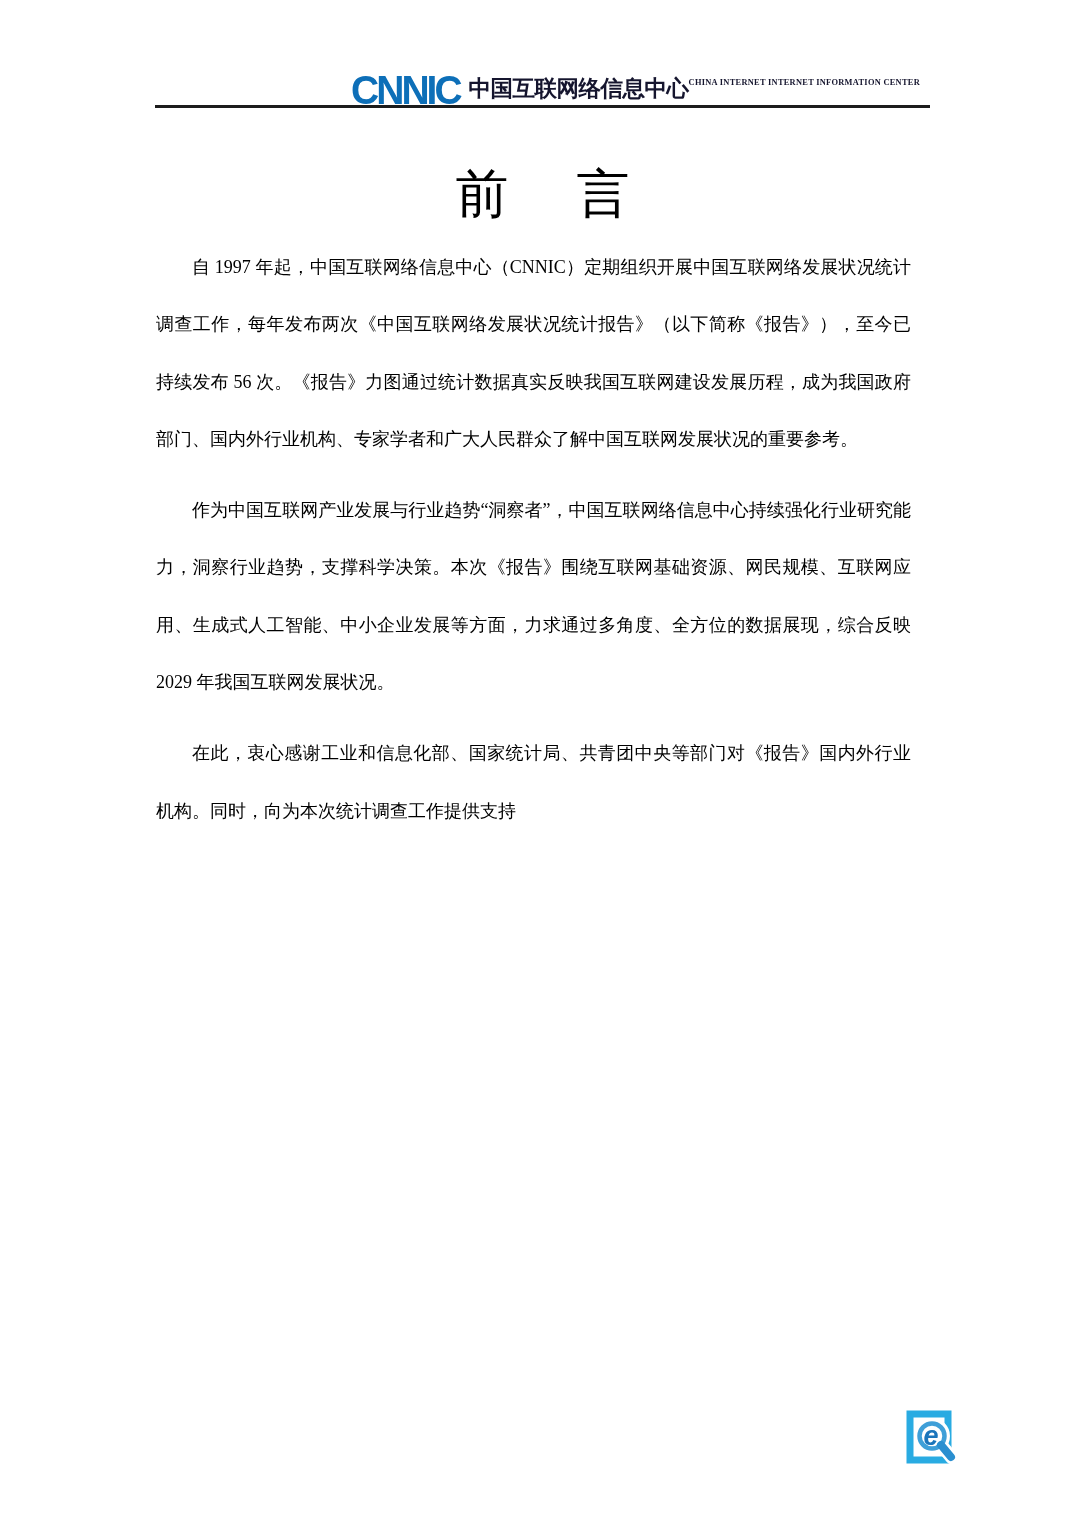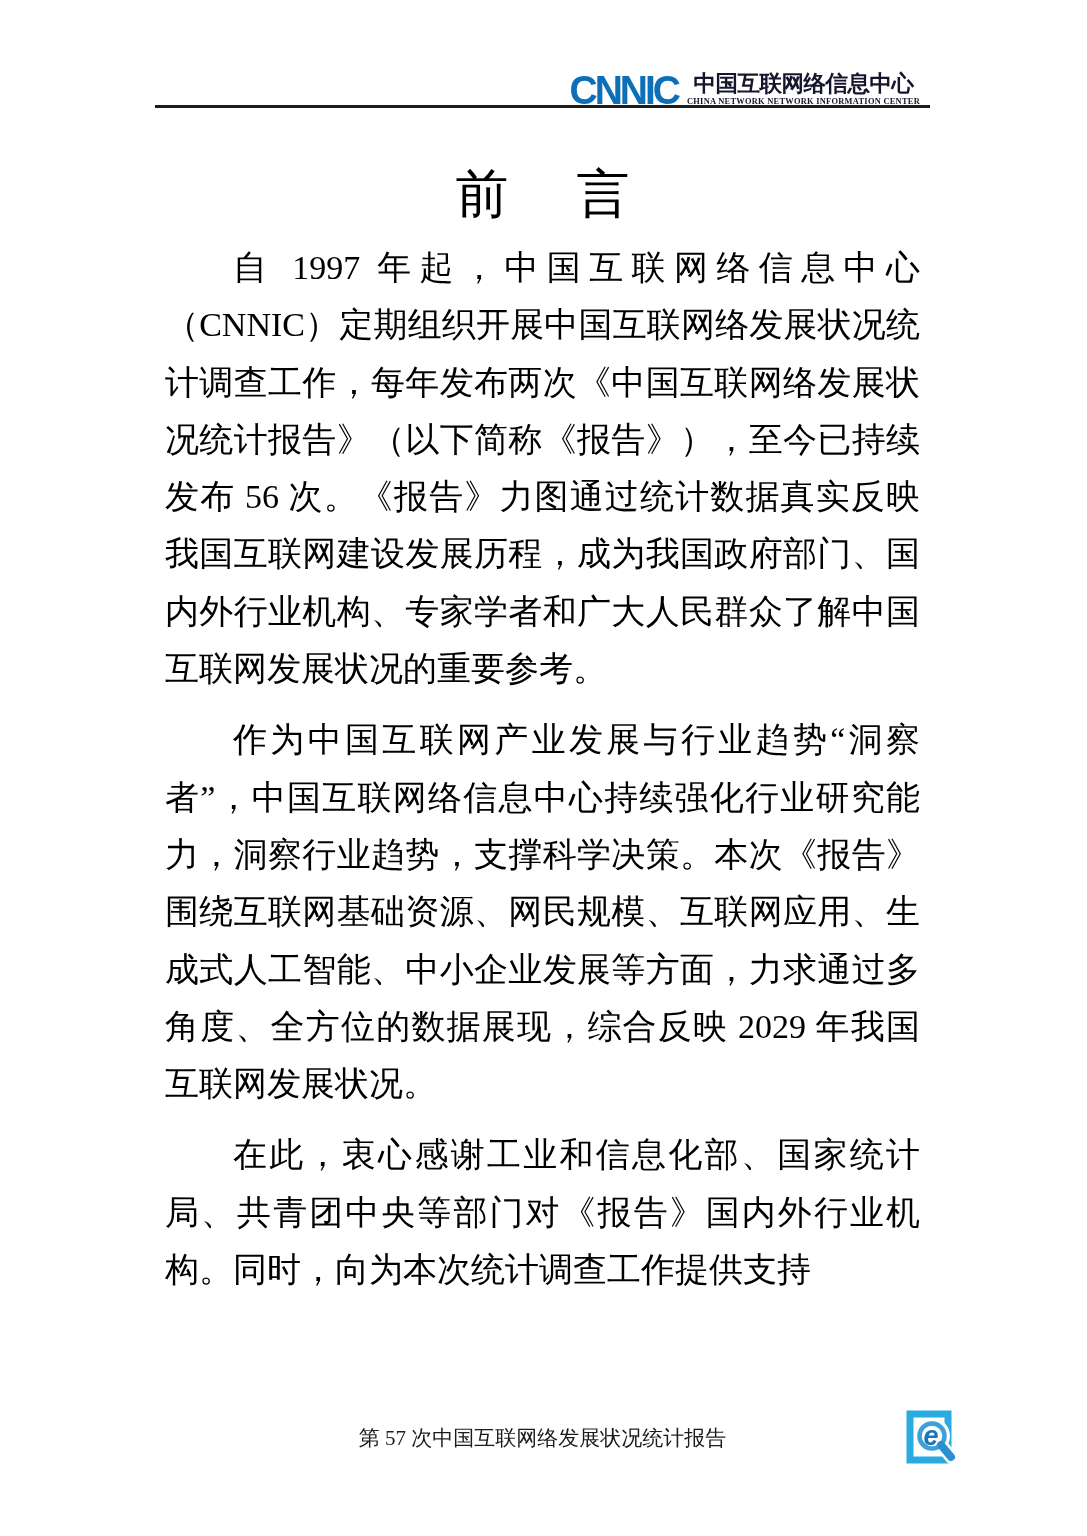--- a/index.html
+++ b/index.html
@@ -9,30 +9,30 @@
     margin:0 auto;
     background:#ffffff;
     font-family:"Liberation Serif","DejaVu Serif",serif;
     color:#000;
     overflow:hidden;
   }
 
   
   .header {
     position:absolute; left:165px; top:70px; width:755px;
-    display:flex; justify-content:flex-end; align-items:center;text-align:center;
+    display:flex; justify-content:flex-end; align-items:center;
   }
   .logo-row { display:flex; align-items:center; gap:9px; }
   .cnnic-wordmark {
     font-family:"Liberation Sans","DejaVu Sans",sans-serif;
     font-weight:bold; font-size:39px; line-height:1;
     color:#0d6fb8; letter-spacing:-3px;
     transform:scaleY(1.05);
   }
-  .org-names { display:flex; flex-direction:column; justify-content:center; }
+  .org-names { display:flex; flex-direction:row; justify-content:center; }
   .org-cn {
     font-size:22.5px; font-weight:bold; color:#15152e;
     letter-spacing:-0.5px; line-height:1.1; white-space:nowrap;
   }
   .org-en {
     font-size:8.4px; font-weight:bold; color:#15152e;
     letter-spacing:0.28px; line-height:1.2; white-space:nowrap;
     margin-top:1px;
   }
   .header-rule {
@@ -43,22 +43,22 @@
   
   .doc-title {
     position:absolute; left:165px; top:163px; width:755px;
     text-align:center; font-size:53px; font-weight:normal;
     line-height:1.2; color:#000;
   }
   .doc-title .gap { display:inline-block; width:68px; }
 
   
   .body-text {
-    position:absolute; left:165px; top:239px; width:755px;
-    font-size:34px; line-height:57.3px;
+    position:absolute; left:156px; top:239px; width:755px;
+    font-size:18px; line-height:57.3px;
     text-align:justify; text-justify:inter-ideograph;
   }
   .body-text p { margin:0 0 14px 0; text-indent:2em; }
 
   
   .footer-text {
     position:absolute; left:165px; top:1424px; width:755px;
     text-align:center; font-size:21px; color:#1b1b1b;
   }
   .footer-logo {
@@ -68,37 +68,36 @@
 </head>
 <body>
 
 <div class="page">
 
   <div class="header">
     <div class="logo-row">
       <span class="cnnic-wordmark">CNNIC</span>
       <span class="org-names">
         <span class="org-cn">中国互联网络信息中心</span>
-        <span class="org-en">CHINA NETWORK NETWORK INFORMATION CENTER</span>
+        <span class="org-en">CHINA INTERNET INTERNET INFORMATION CENTER</span>
       </span>
     </div>
   </div>
   <div class="header-rule"></div>
 
   <div class="doc-title">
     <span>前</span><span class="gap"></span><span>言</span>
   </div>
 
   <div class="body-text">
     <p>自 1997 年起，中国互联网络信息中心（CNNIC）定期组织开展中国互联网络发展状况统计调查工作，每年发布两次《中国互联网络发展状况统计报告》（以下简称《报告》），至今已持续发布 56 次。《报告》力图通过统计数据真实反映我国互联网建设发展历程，成为我国政府部门、国内外行业机构、专家学者和广大人民群众了解中国互联网发展状况的重要参考。</p>
     <p>作为中国互联网产业发展与行业趋势“洞察者”，中国互联网络信息中心持续强化行业研究能力，洞察行业趋势，支撑科学决策。本次《报告》围绕互联网基础资源、网民规模、互联网应用、生成式人工智能、中小企业发展等方面，力求通过多角度、全方位的数据展现，综合反映 2029 年我国互联网发展状况。</p>
     <p>在此，衷心感谢工业和信息化部、国家统计局、共青团中央等部门对《报告》国内外行业机构。同时，向为本次统计调查工作提供支持</p>
   </div>
 
-  <div class="footer-text">第 57 次中国互联网络发展状况统计报告</div>
 
   <div class="footer-logo">
     <svg width="54" height="58" viewBox="0 0 54 58">
 
       <rect x="5" y="4" width="38" height="46" fill="none" stroke="#29abe2" stroke-width="7"></rect>
 
       <circle cx="27" cy="26" r="14" fill="#ffffff" stroke="#ffffff" stroke-width="8"></circle>
       <line x1="37" y1="36" x2="47" y2="48" stroke="#ffffff" stroke-width="13" stroke-linecap="round"></line>
 
       <text x="26" y="35" font-size="27" font-weight="bold" font-style="italic" font-family="Liberation Sans, DejaVu Sans, sans-serif" fill="#1b75bb" text-anchor="middle">e</text>

